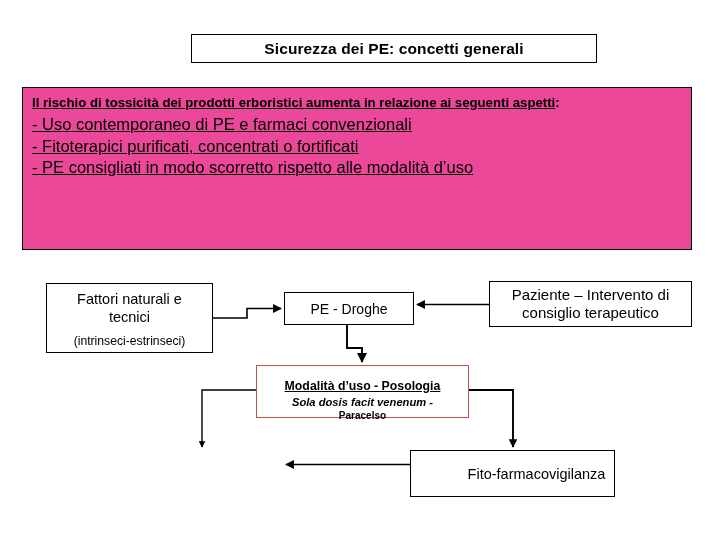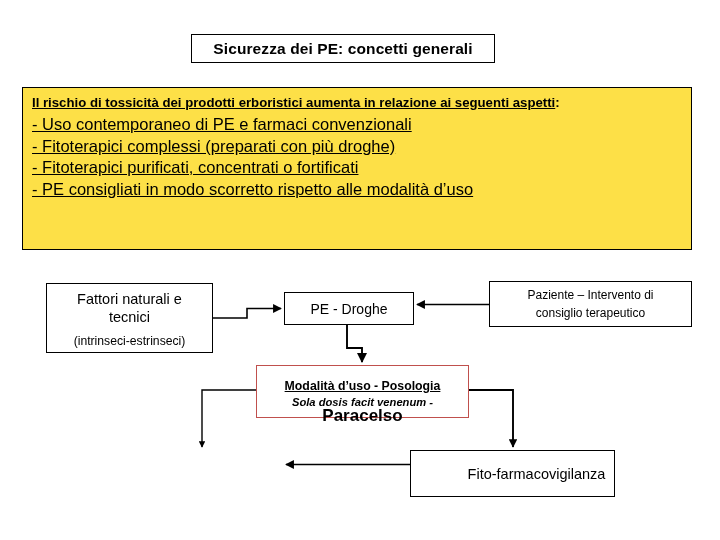--- a/index.html
+++ b/index.html
@@ -19,21 +19,21 @@
     width: 720px;
     height: 540px;
     background: #ffffff;
   }
 
   
   #title-box {
     position: absolute;
     left: 191px;
     top: 34px;
-    width: 304px;
+    width: 406px;
     height: 29px;
     border: 1.5px solid #000000;
     background: #ffffff;
     box-sizing: border-box;
     display: flex;
     align-items: center;
     justify-content: center;
   }
   #title-text {
     font-size: 15.5px;
@@ -43,21 +43,21 @@
   }
 
   
   #risk-panel {
     position: absolute;
     left: 22px;
     top: 87px;
     width: 670px;
     height: 163px;
     border: 1.5px solid #000000;
-    background: #fde047;
+    background: #ec4899;
     box-sizing: border-box;
     padding: 7px 0 0 9px;
   }
   #risk-heading {
     font-size: 13.2px;
     font-weight: bold;
     line-height: 16px;
     white-space: nowrap;
   }
   #risk-heading .ul {
@@ -113,21 +113,21 @@
     font-size: 14px;
   }
 
   #node-paziente {
     left: 489px;
     top: 281px;
     width: 203px;
     height: 46px;
   }
   #node-paziente .label {
-    font-size: 12px;
+    font-size: 15px;
     line-height: 18.5px;
     text-align: center;
   }
 
   #node-modalita {
     left: 256px;
     top: 365px;
     width: 213px;
     height: 53px;
     border: 1.4px solid #c0504d;
@@ -140,21 +140,21 @@
     line-height: 15px;
   }
   .mod-quote {
     font-size: 11.2px;
     font-weight: bold;
     font-style: italic;
     line-height: 14px;
     margin-top: 1px;
   }
   .mod-author {
-    font-size: 17px;
+    font-size: 10px;
     font-weight: bold;
     line-height: 13px;
     text-align: right;
   }
 
   #node-sicurezza {
     left: 122px;
     top: 450px;
     width: 160px;
     height: 29px;
@@ -190,21 +190,20 @@
 <div id="slide">
 
   <div id="title-box">
     <span id="title-text">Sicurezza dei PE: concetti generali</span>
   </div>
 
   <div id="risk-panel">
     <div id="risk-heading"><span class="ul">Il rischio di tossicità dei prodotti erboristici aumenta in relazione ai seguenti aspetti</span><span>:</span></div>
     <div id="risk-items">
       <div class="risk-item">- Uso contemporaneo di PE e farmaci convenzionali</div>
-      <div class="risk-item">- Fitoterapici complessi (preparati con più droghe)</div>
       <div class="risk-item">- Fitoterapici purificati, concentrati o fortificati</div>
       <div class="risk-item">- PE consigliati in modo scorretto rispetto alle modalità d’uso</div>
     </div>
   </div>
 
   <svg id="connectors" viewBox="0 0 720 540" width="720" height="540">
     <defs>
       <marker id="arrow" viewBox="0 0 10 10" refX="9" refY="5" markerWidth="5.5" markerHeight="5.5" orient="auto-start-reverse">
         <path d="M 0 0 L 10 5 L 0 10 z" fill="#000000"></path>
       </marker>

